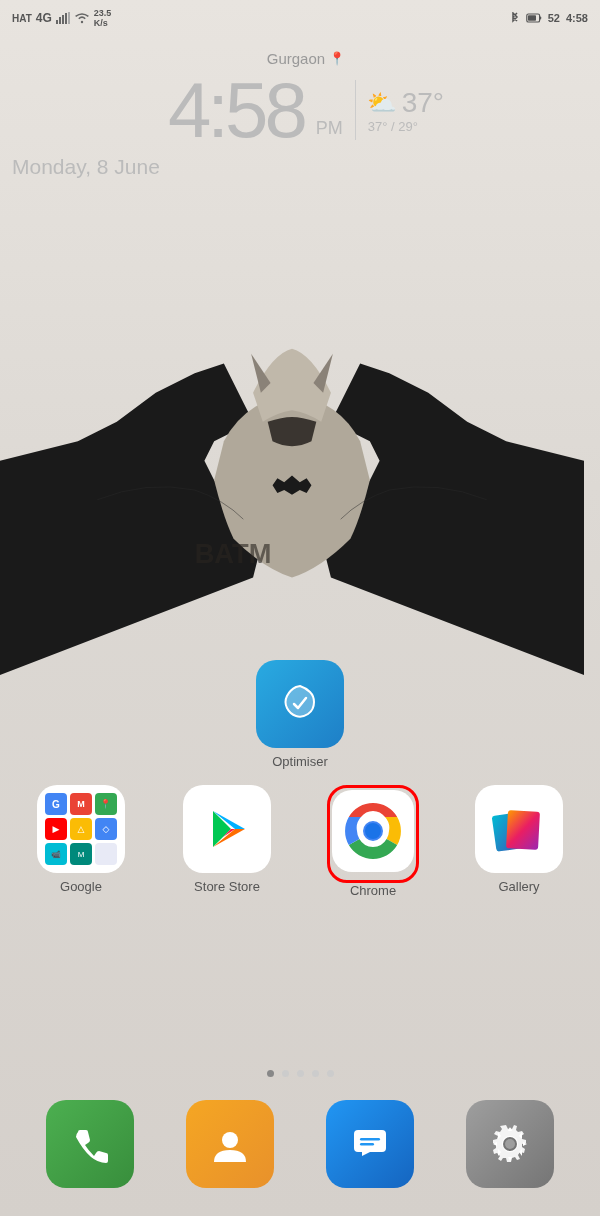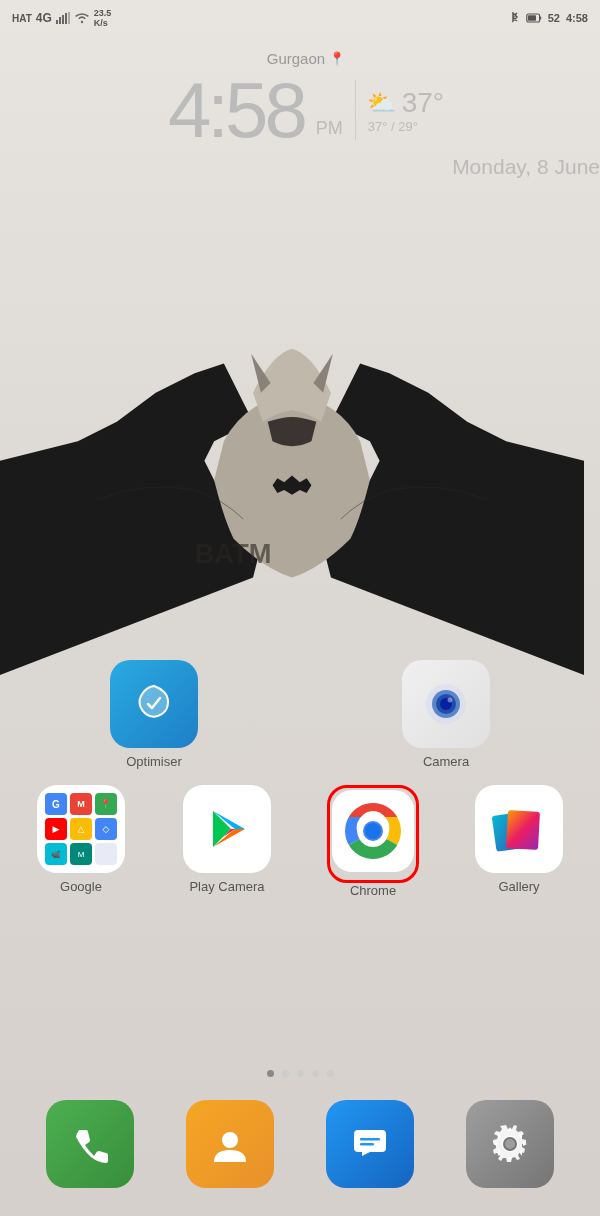--- a/index.html
+++ b/index.html
@@ -41,21 +41,21 @@
       color: #555;
       font-weight: 600;
     }
 
     
     .weather-widget {
       position: absolute;
       top: 50px;
       left: 12px;
       right: 0;
-      text-align: right;
+      text-align: left;
       color: #888;
     }
     .location-row {
       font-size: 15px;
       color: #999;
       margin-bottom: 4px;
       display: flex;
       align-items: center;
       justify-content: center;
       gap: 4px;
@@ -420,34 +420,20 @@
             <path d="M24 6 L24 6 Q30 8 34 12 Q38 16 38 22 Q38 30 32 34 Q26 38 20 36 Q14 34 11 28 Q8 22 11 16 Q14 10 20 7 Z" fill="rgba(255,255,255,0.3)" stroke="white" stroke-width="2"></path>
             <path d="M18 24 L22 28 L30 18" stroke="white" stroke-width="2.5" fill="none" stroke-linecap="round" stroke-linejoin="round"></path>
           </svg>
         </div>
       </div>
       <span class="app-label">Optimiser</span>
     </div>
 
 
 
-    <div class="app-item">
-      <div class="app-icon-wrapper">
-        <div class="icon-camera">
-          <svg width="52" height="52" viewBox="0 0 52 52">
-            <circle cx="26" cy="26" r="20" fill="#d0d8f0" opacity="0.4"></circle>
-            <circle cx="26" cy="26" r="14" fill="#2060c0" opacity="0.7"></circle>
-            <circle cx="26" cy="26" r="10" fill="#1040a0" opacity="0.8"></circle>
-            <circle cx="26" cy="26" r="6" fill="#0820a0"></circle>
-            <circle cx="30" cy="22" r="2.5" fill="white" opacity="0.4"></circle>
-          </svg>
-        </div>
-      </div>
-      <span class="app-label">Camera</span>
-    </div>
   </div>
 
   <div class="app-row">
 
     <div class="app-item">
       <div class="app-icon-wrapper">
         <div class="icon-google">
 
           <div style="background:#4285f4;border-radius:4px;display:flex;align-items:center;justify-content:center;font-size:10px;font-weight:bold;color:white;">G</div>
 
@@ -475,21 +461,21 @@
         <div class="icon-playstore">
           <svg width="56" height="56" viewBox="0 0 56 56">
             <path d="M14 10 L46 28 L14 46 Z" fill="none"></path>
             <path d="M14 10 L32 28 L14 46 L14 10Z" fill="#00c853"></path>
             <path d="M14 10 L46 28 L36 28 L14 10Z" fill="#00b0ff"></path>
             <path d="M14 46 L46 28 L36 28 L14 46Z" fill="#ff6d00"></path>
             <path d="M32 28 L36 28 L24 36 Z" fill="#ff1744"></path>
           </svg>
         </div>
       </div>
-      <span class="app-label">Play Camera</span>
+      <span class="app-label">Store Store</span>
     </div>
 
     <div class="app-item">
       <div class="chrome-highlight">
         <div class="app-icon-wrapper" style="width:82px;height:82px;">
           <div class="icon-chrome">
             <svg class="chrome-ring" viewBox="0 0 62 62">
               <circle cx="31" cy="31" r="28" fill="white"></circle>
 
               <path d="M31 3 A28 28 0 0 1 55.2 17 L43 17 A16 16 0 0 0 31 11 Z" fill="#ea4335"></path>

